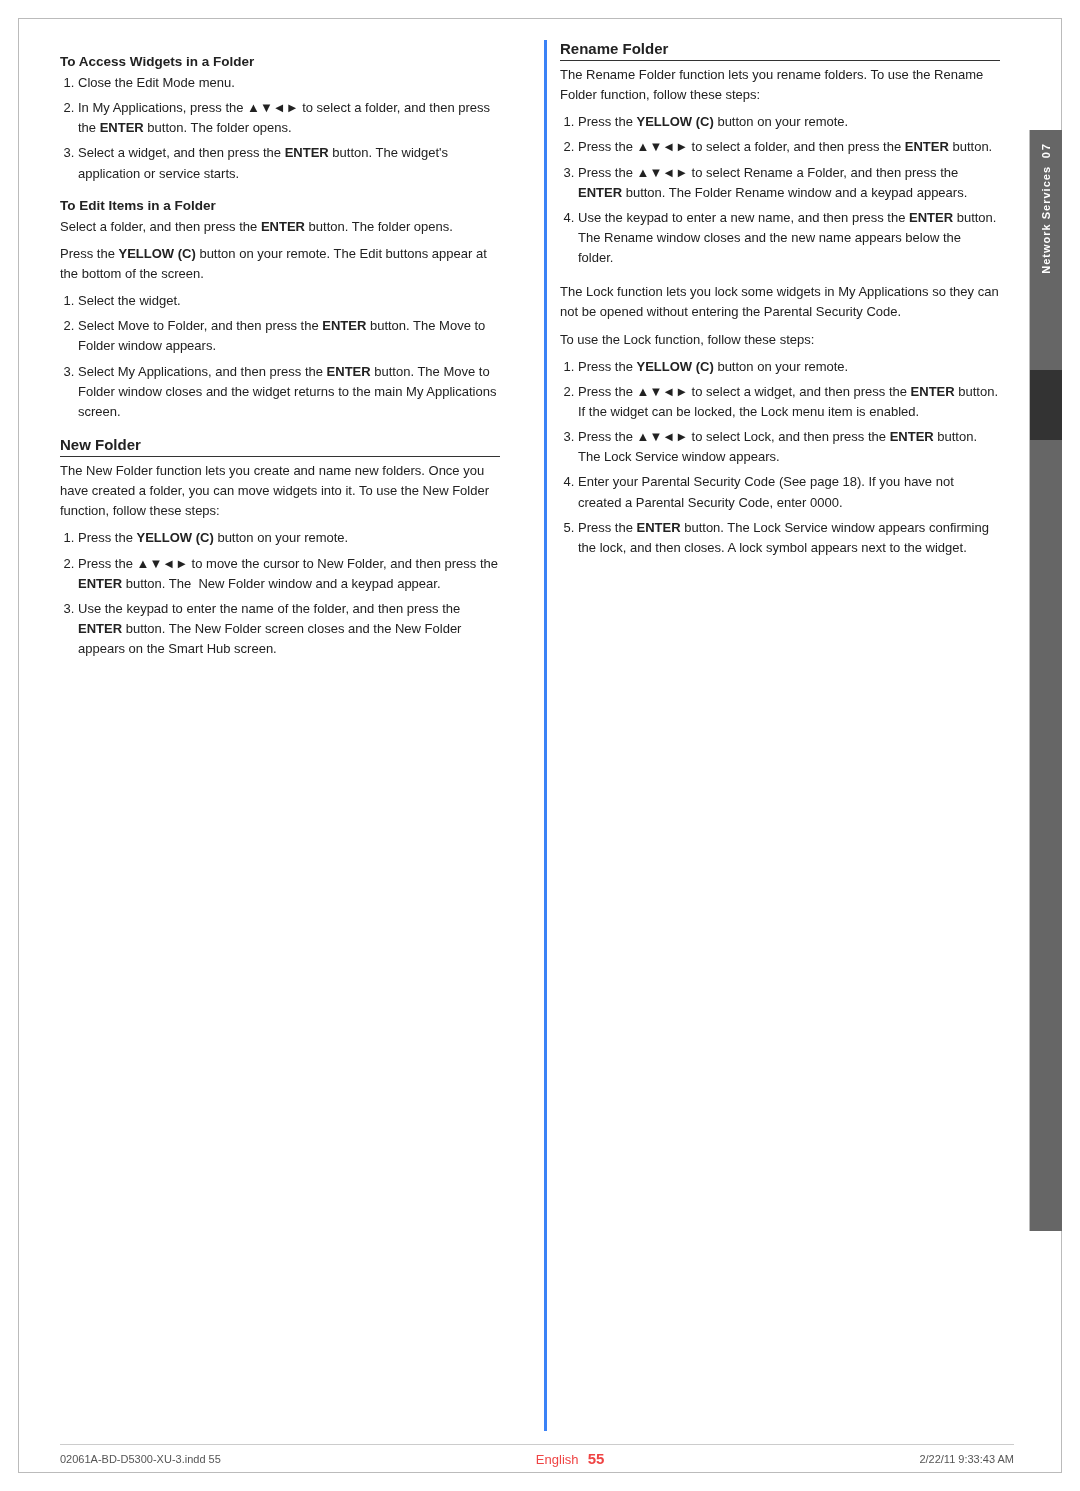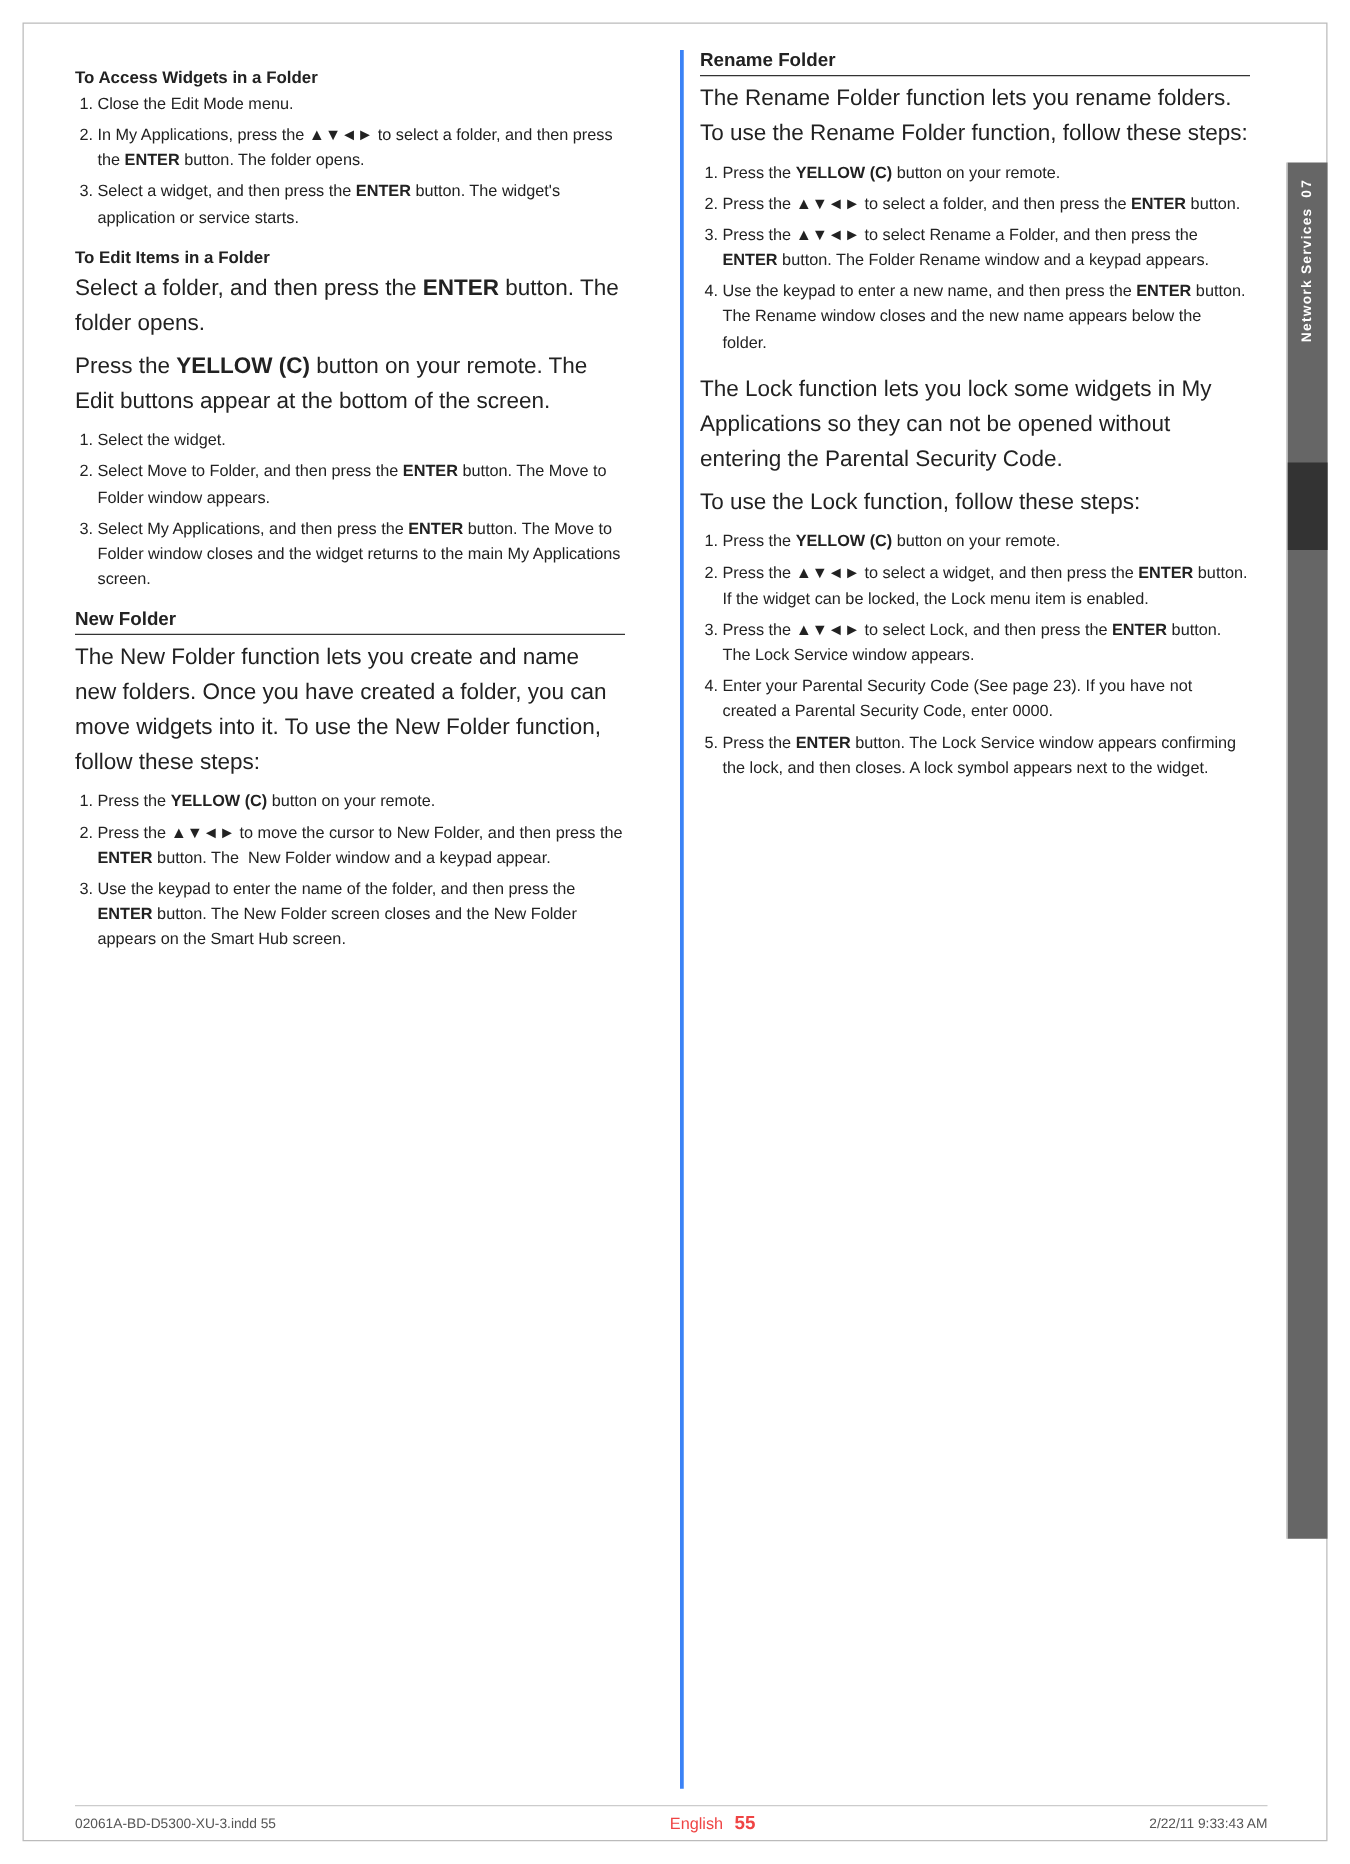--- a/index.html
+++ b/index.html
@@ -56,21 +56,21 @@
     }
 
     h3.subsection-title {
       font-size: 13.5px;
       font-weight: bold;
       margin-bottom: 4px;
       margin-top: 14px;
     }
 
     p {
-      font-size: 18px;
+      font-size: 13px;
       line-height: 1.55;
       margin-bottom: 7px;
     }
 
     ol {
       margin-left: 18px;
       margin-bottom: 8px;
     }
 
     ol li {
@@ -174,21 +174,21 @@
       </ol>
     </div>
 
     <div class="section-block">
       <p>The Lock function lets you lock some widgets in My Applications so they can not be opened without entering the Parental Security Code.</p>
       <p>To use the Lock function, follow these steps:</p>
       <ol>
         <li>Press the <span class="bold">YELLOW (C)</span> button on your remote.</li>
         <li>Press the ▲▼◄► to select a widget, and then press the <span class="bold">ENTER</span> button. If the widget can be locked, the Lock menu item is enabled.</li>
         <li>Press the ▲▼◄► to select Lock, and then press the <span class="bold">ENTER</span> button. The Lock Service window appears.</li>
-        <li>Enter your Parental Security Code (See page 23). If you have not created a Parental Security Code, enter 0000.</li>
+        <li>Enter your Parental Security Code (See page 18). If you have not created a Parental Security Code, enter 0000.</li>
         <li>Press the <span class="bold">ENTER</span> button. The Lock Service window appears confirming the lock, and then closes. A lock symbol appears next to the widget.</li>
       </ol>
     </div>
 
   </div>
 
 </div>
 
 <div class="footer">
   <span>02061A-BD-D5300-XU-3.indd   55</span>

